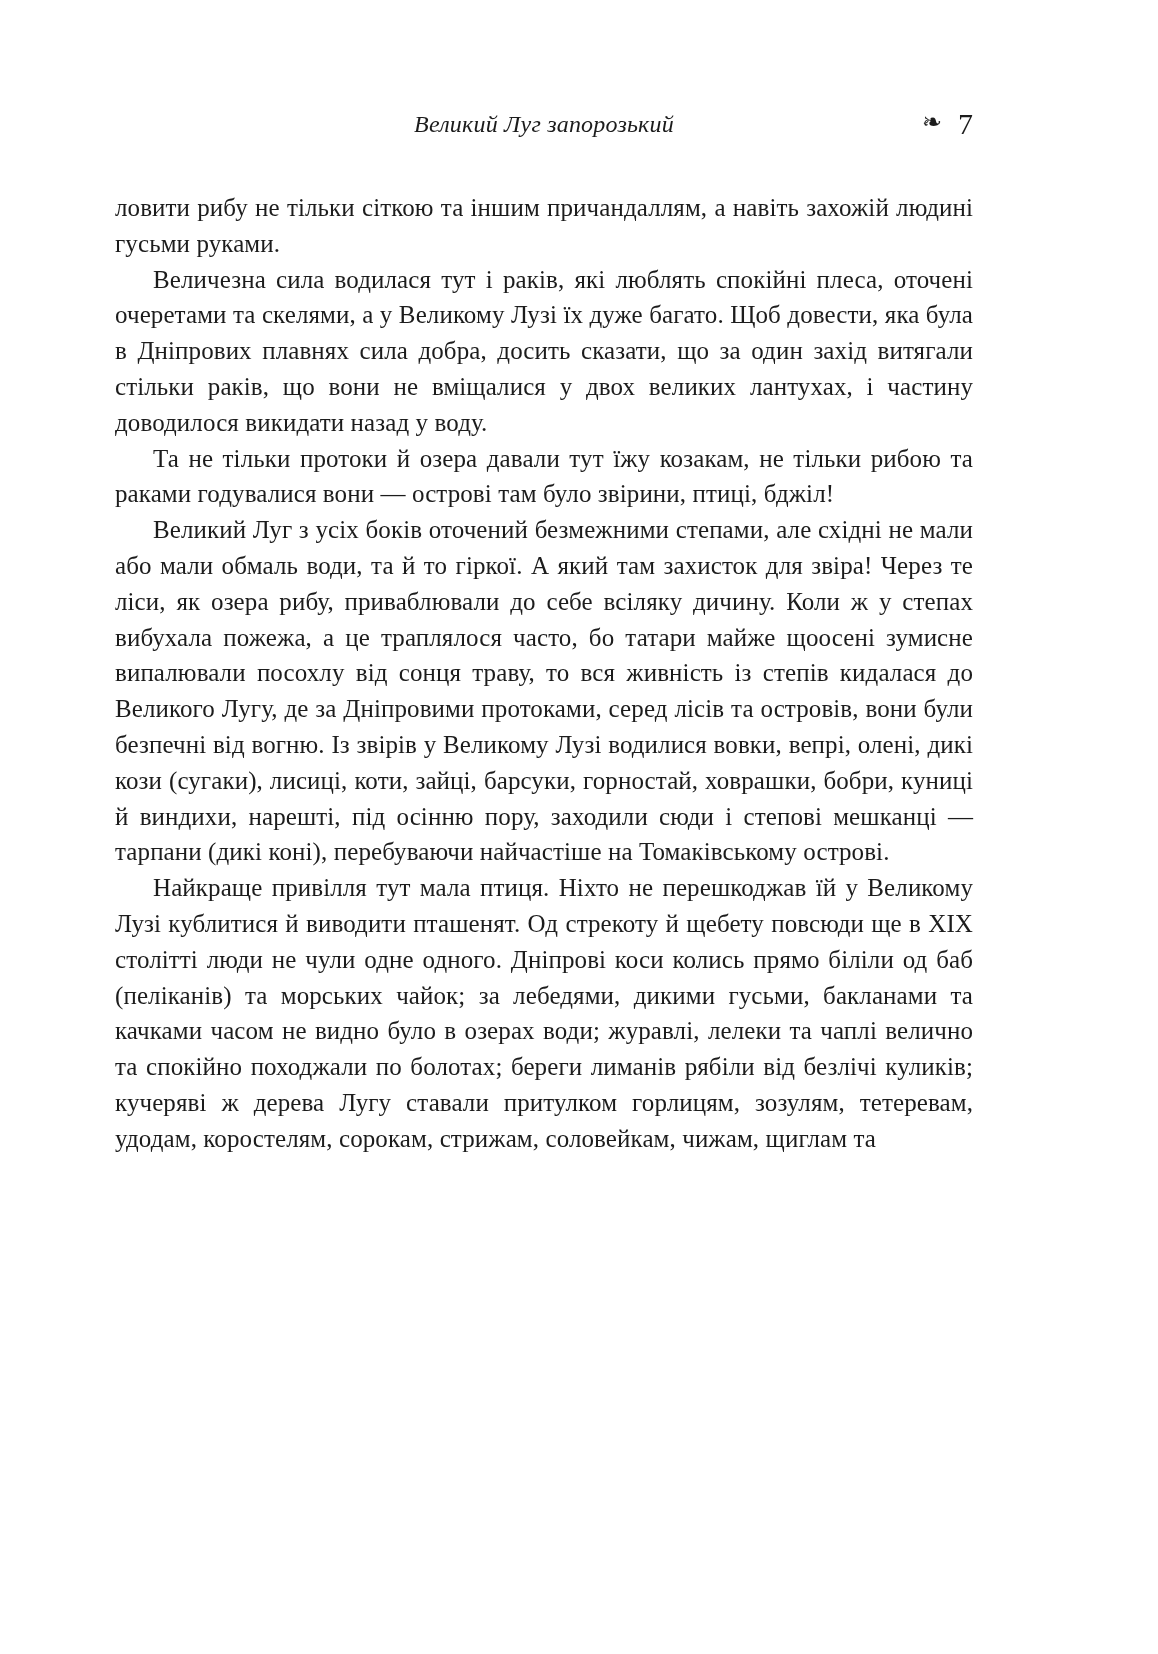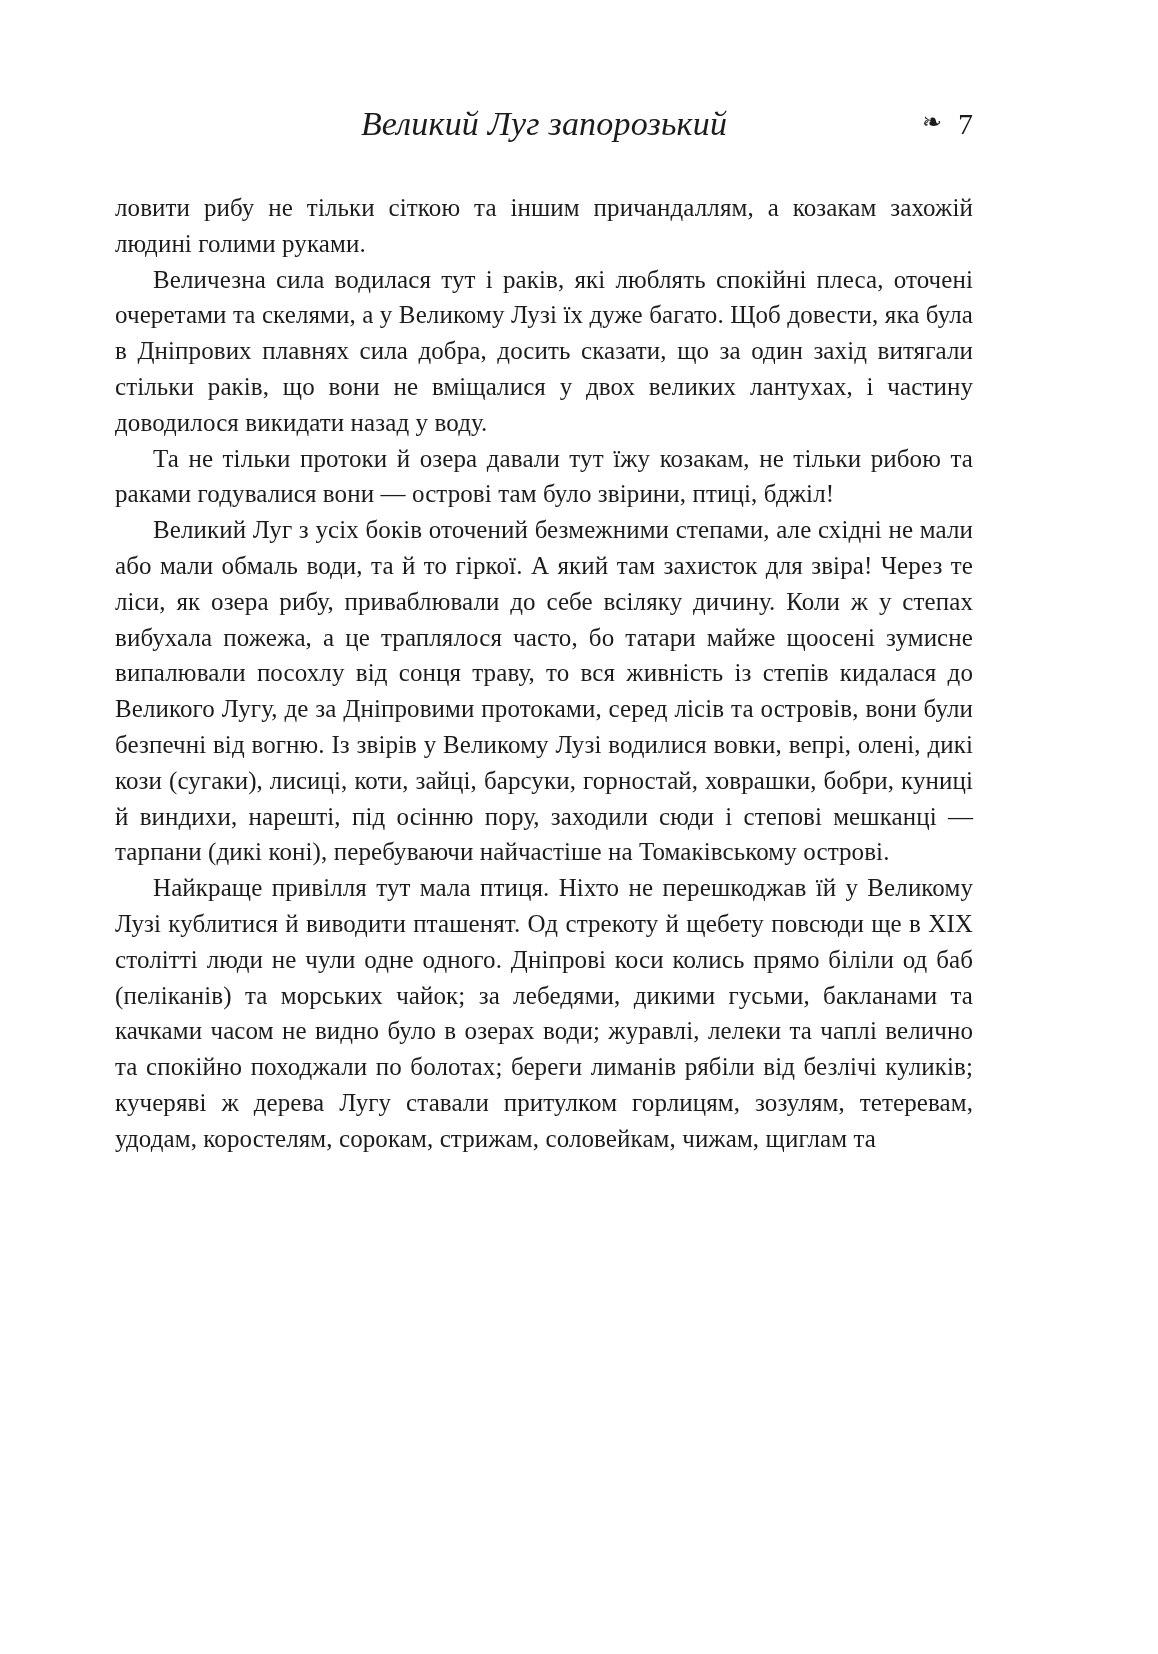--- a/index.html
+++ b/index.html
@@ -20,21 +20,21 @@
   .running-header {
     position: absolute;
     top: 106px;
     left: 115px;
     width: 858px;
     height: 36px;
   }
   .running-header .header-title {
     text-align: center;
     font-style: italic;
-    font-size: 34px;
+    font-size: 24px;
     line-height: 36px;
     letter-spacing: 0.2px;
   }
   .running-header .header-right {
     position: absolute;
     top: 0;
     right: 0;
     display: flex;
     align-items: center;
     gap: 16px;
@@ -76,20 +76,20 @@
 
   <div class="running-header">
     <div class="header-title">Великий Луг запорозький</div>
     <div class="header-right">
       <span class="ornament">❧</span>
       <span class="page-number">7</span>
     </div>
   </div>
 
   <div class="body-text">
-    <p class="no-indent">ловити рибу не тільки сіткою та іншим причандаллям, а козакам захожій людині голими руками.</p>
+    <p class="no-indent">ловити рибу не тільки сіткою та іншим причандаллям, а навіть захожій людині гусьми руками.</p>
     <p>Величезна сила водилася тут і раків, які люблять спокійні плеса, оточені очеретами та скелями, а у Великому Лузі їх дуже багато. Щоб довести, яка була в Дніпрових плавнях сила добра, досить сказати, що за один захід витягали стільки раків, що вони не вміщалися у двох великих лантухах, і частину доводилося викидати назад у воду.</p>
     <p>Та не тільки протоки й озера давали тут їжу козакам, не тільки рибою та раками годувалися вони — острові там було звірини, птиці, бджіл!</p>
     <p>Великий Луг з усіх боків оточений безмежними степами, але східні не мали або мали обмаль води, та й то гіркої. А який там захисток для звіра! Через те ліси, як озера рибу, приваблювали до себе всіляку дичину. Коли ж у степах вибухала пожежа, а це траплялося часто, бо татари майже щоосені зумисне випалювали посохлу від сонця траву, то вся живність із степів кидалася до Великого Лугу, де за Дніпровими протоками, серед лісів та островів, вони були безпечні від вогню. Із звірів у Великому Лузі водилися вовки, вепрі, олені, дикі кози (сугаки), лисиці, коти, зайці, барсуки, горностай, ховрашки, бобри, куниці й виндихи, нарешті, під осінню пору, заходили сюди і степові мешканці — тарпани (дикі коні), перебуваючи найчастіше на Томаківському острові.</p>
     <p>Найкраще привілля тут мала птиця. Ніхто не перешкоджав їй у Великому Лузі кублитися й виводити пташенят. Од стрекоту й щебету повсюди ще в XIX столітті люди не чули одне одного. Дніпрові коси колись прямо біліли од баб (пеліканів) та морських чайок; за лебедями, дикими гусьми, бакланами та качками часом не видно було в озерах води; журавлі, лелеки та чаплі велично та спокійно походжали по болотах; береги лиманів рябіли від безлічі куликів; кучеряві ж дерева Лугу ставали притулком горлицям, зозулям, тетеревам, удодам, коростелям, сорокам, стрижам, соловейкам, чижам, щиглам та</p>
   </div>
 
 </div>
 
 </body></html>

